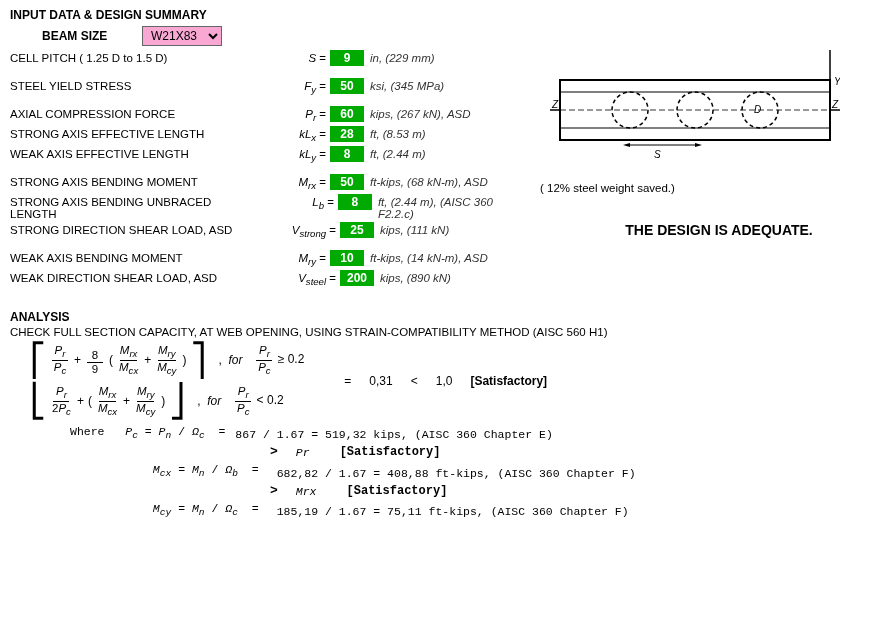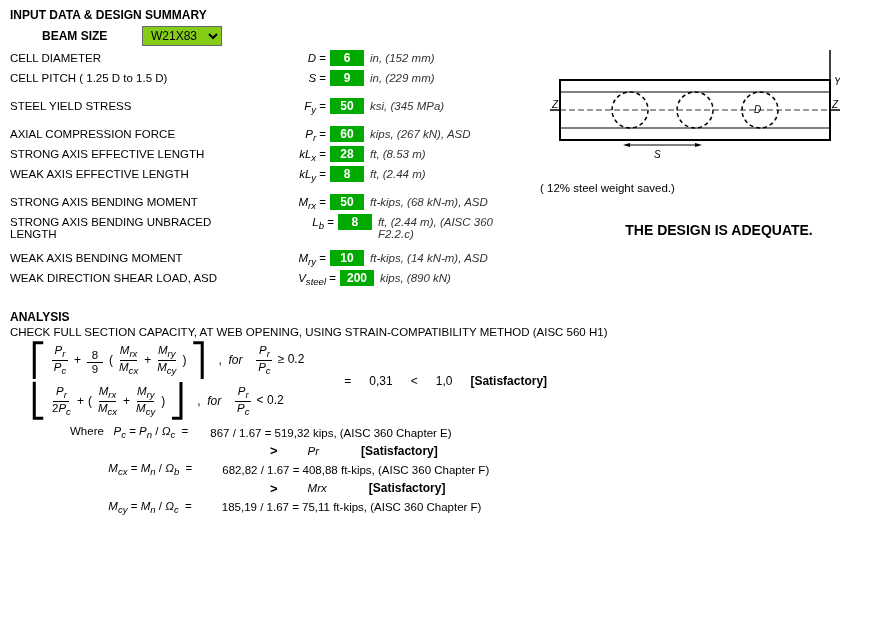--- a/index.html
+++ b/index.html
@@ -76,21 +76,21 @@
       align-items: center;
       margin-bottom: 4px;
       padding-left: 32px;
     }
     .beam-label {
       min-width: 100px;
       font-weight: bold;
       font-size: 12px;
     }
     .beam-select {
-      background: #84cc16;
+      background: #f9a8d4;
       border: 1px solid #666;
       font-size: 12px;
       padding: 1px 4px;
       min-width: 80px;
     }
     .adequate-text {
       font-weight: bold;
       font-size: 13px;
       text-align: center;
       margin-top: 8px;
@@ -128,23 +128,24 @@
       font-weight: bold;
       font-size: 12px;
     }
     .where-section {
       margin-top: 8px;
       margin-left: 60px;
       font-size: 11.5px;
     }
     .where-row {
       display: flex;
-      align-items: center;
+      align-items: flex-end;
       margin-bottom: 3px;
-      gap: 22px;
+      gap: 10px;
+      font-family: Liberation Mono, monospace;
     }
     .indent2 { margin-left: 20px; }
     .bold { font-weight: bold; }
     .gt-symbol {
       font-weight: bold;
       font-size: 13px;
     }
   </style>
 </head>
 <body>
@@ -158,26 +159,20 @@
     <select class="beam-select">
       <option>W21X83</option>
       <option>W18X65</option>
       <option>W24X94</option>
     </select>
   </div>
 
   <div class="input-section">
     <div class="left-panel">
 
-      <div class="row">
-        <span class="label">CELL DIAMETER</span>
-        <span class="formula"><i>D</i> =</span>
-        <span class="value-box">6</span>
-        <span class="unit">in, (152 mm)</span>
-      </div>
 
       <div class="row">
         <span class="label">CELL PITCH ( 1.25 D to 1.5 D)</span>
         <span class="formula"><i>S</i> =</span>
         <span class="value-box">9</span>
         <span class="unit">in, (229 mm)</span>
       </div>
 
       <div class="section-gap"></div>
 
@@ -220,20 +215,26 @@
         <span class="unit">ft-kips, (68 kN-m), ASD</span>
       </div>
 
       <div class="row">
         <span class="label">STRONG AXIS BENDING UNBRACED LENGTH</span>
         <span class="formula"><i>L<sub>b</sub></i> =</span>
         <span class="value-box">8</span>
         <span class="unit">ft, (2.44 m), (AISC 360 F2.2.c)</span>
       </div>
 
+      <div class="row">
+        <span class="label">STRONG DIRECTION SHEAR LOAD, ASD</span>
+        <span class="formula" style="min-width:90px;"><i>V<sub>strong</sub></i> =</span>
+        <span class="value-box">25</span>
+        <span class="unit">kips, (111 kN)</span>
+      </div>
 
       <div class="section-gap"></div>
 
       <div class="row">
         <span class="label">WEAK AXIS BENDING MOMENT</span>
         <span class="formula"><i>M<sub>ry</sub></i> =</span>
         <span class="value-box">10</span>
         <span class="unit">ft-kips, (14 kN-m), ASD</span>
       </div>
 

